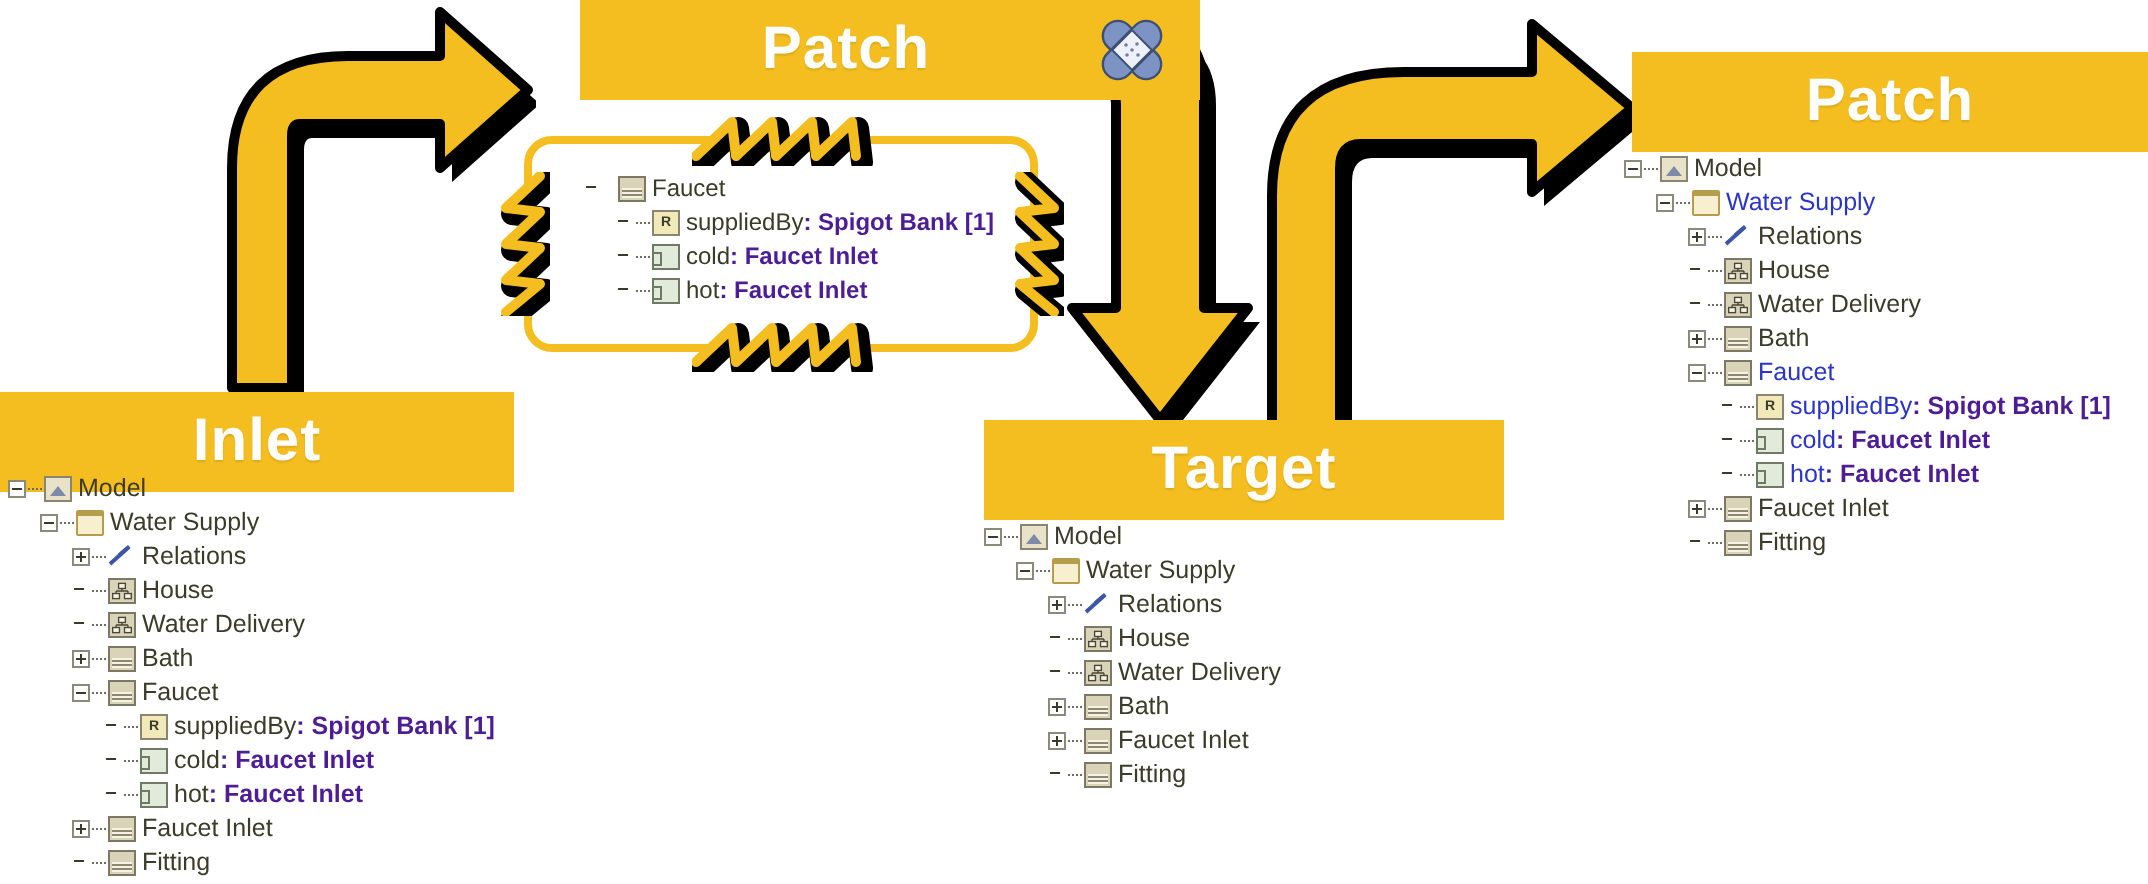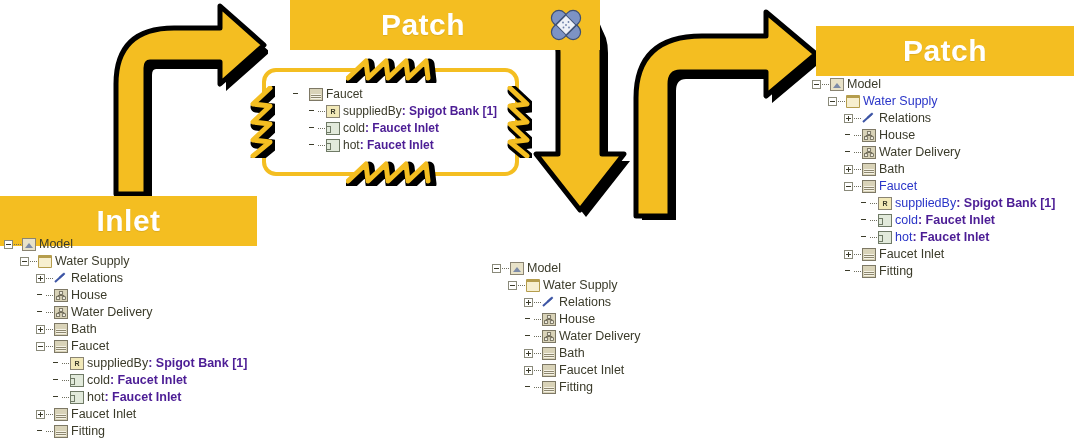--- a/index.html
+++ b/index.html
@@ -134,20 +134,23 @@
       <g fill="#6d7fa8">
         <circle cx="17" cy="17.5" r="0.9"></circle>
           <circle cx="22.5" cy="17" r="0.9"></circle>
         <circle cx="17.5" cy="22.5" r="0.9"></circle>
           <circle cx="23" cy="22.5" r="0.9"></circle>
         <circle cx="20" cy="20" r="0.9"></circle>
       </g>
     </svg>
   </div>
 
+  <div class="banner" id="banner-target">
+    <span class="btxt">Target</span>
+  </div>
 
   <div class="banner" id="banner-result">
     <span class="btxt">Patch</span>
   </div>
 
   <div id="patch-box"></div>
 
   <svg class="stitch" id="stitch-top" viewBox="0 0 92 26">
     <path d="M2 21 L20 4 L22 21 L40 4 L42 21 L60 4 L62 21 L80 4 L82 21" fill="none" stroke="#000000" stroke-width="11" stroke-linecap="round" stroke-linejoin="round" transform="translate(3,3)"></path>
     <path d="M2 21 L20 4 L22 21 L40 4 L42 21 L60 4 L62 21 L80 4 L82 21" fill="none" stroke="#F4BE21" stroke-width="5" stroke-linecap="round" stroke-linejoin="round"></path>

